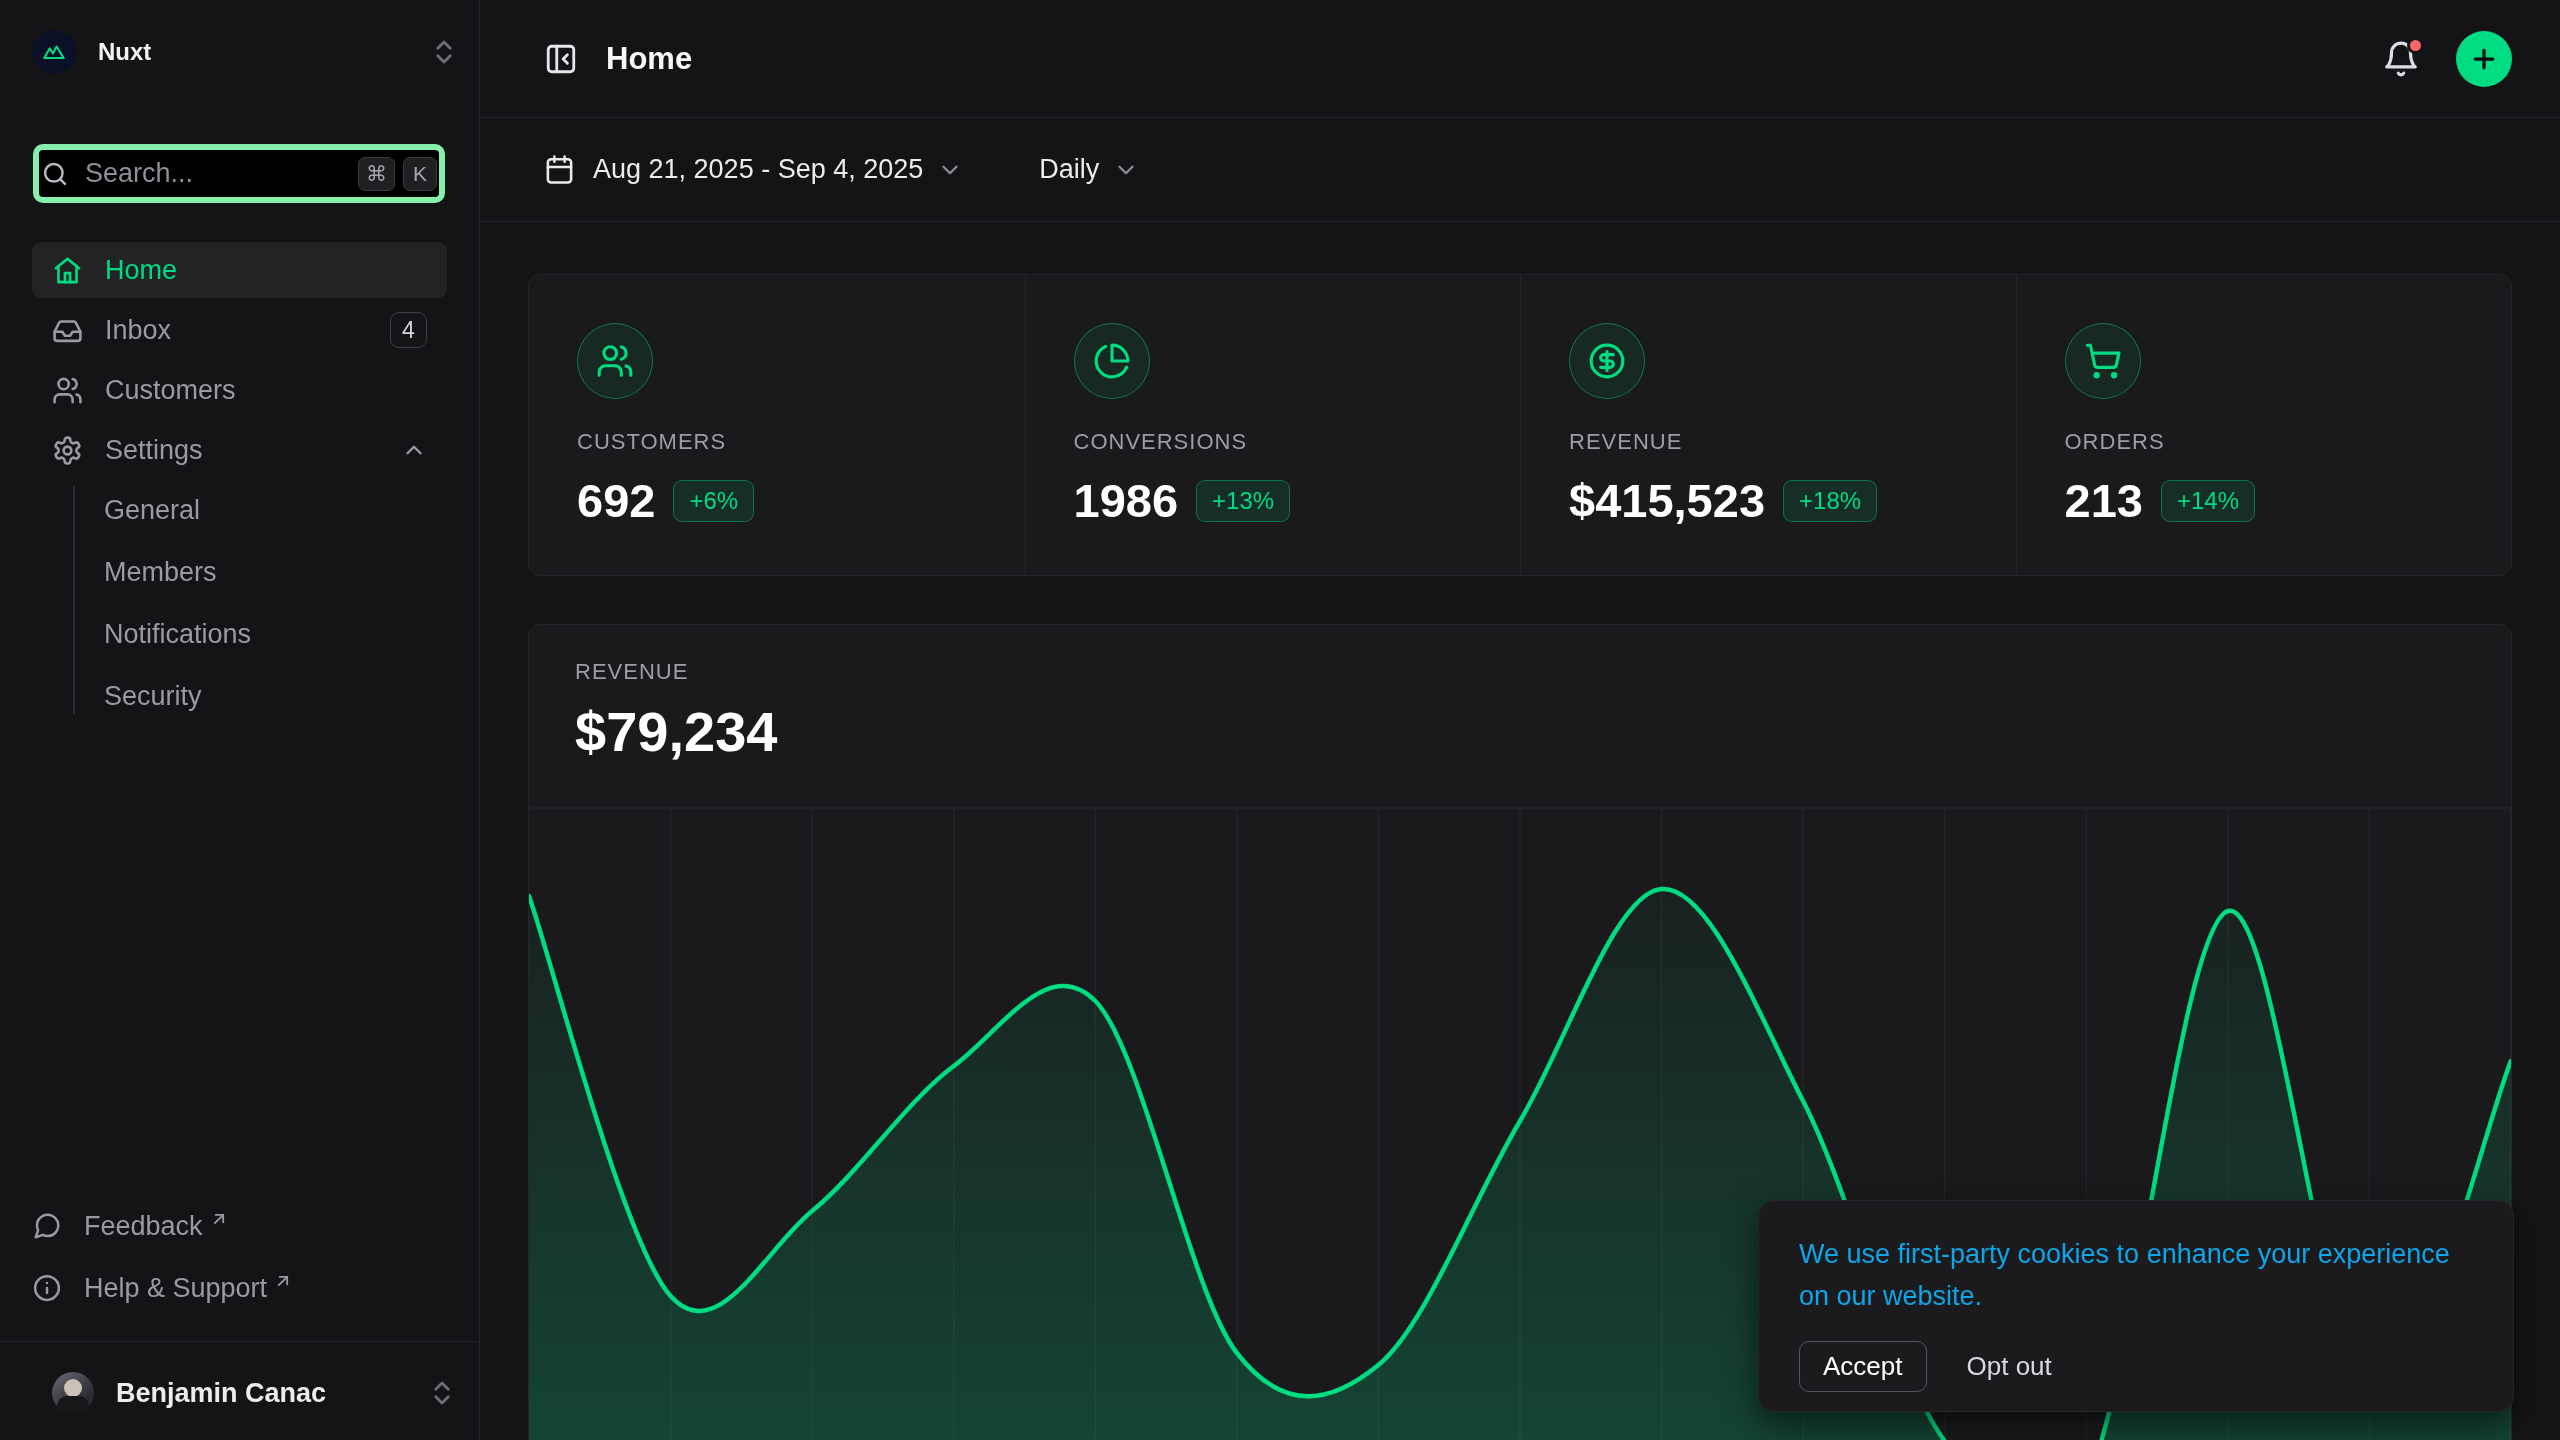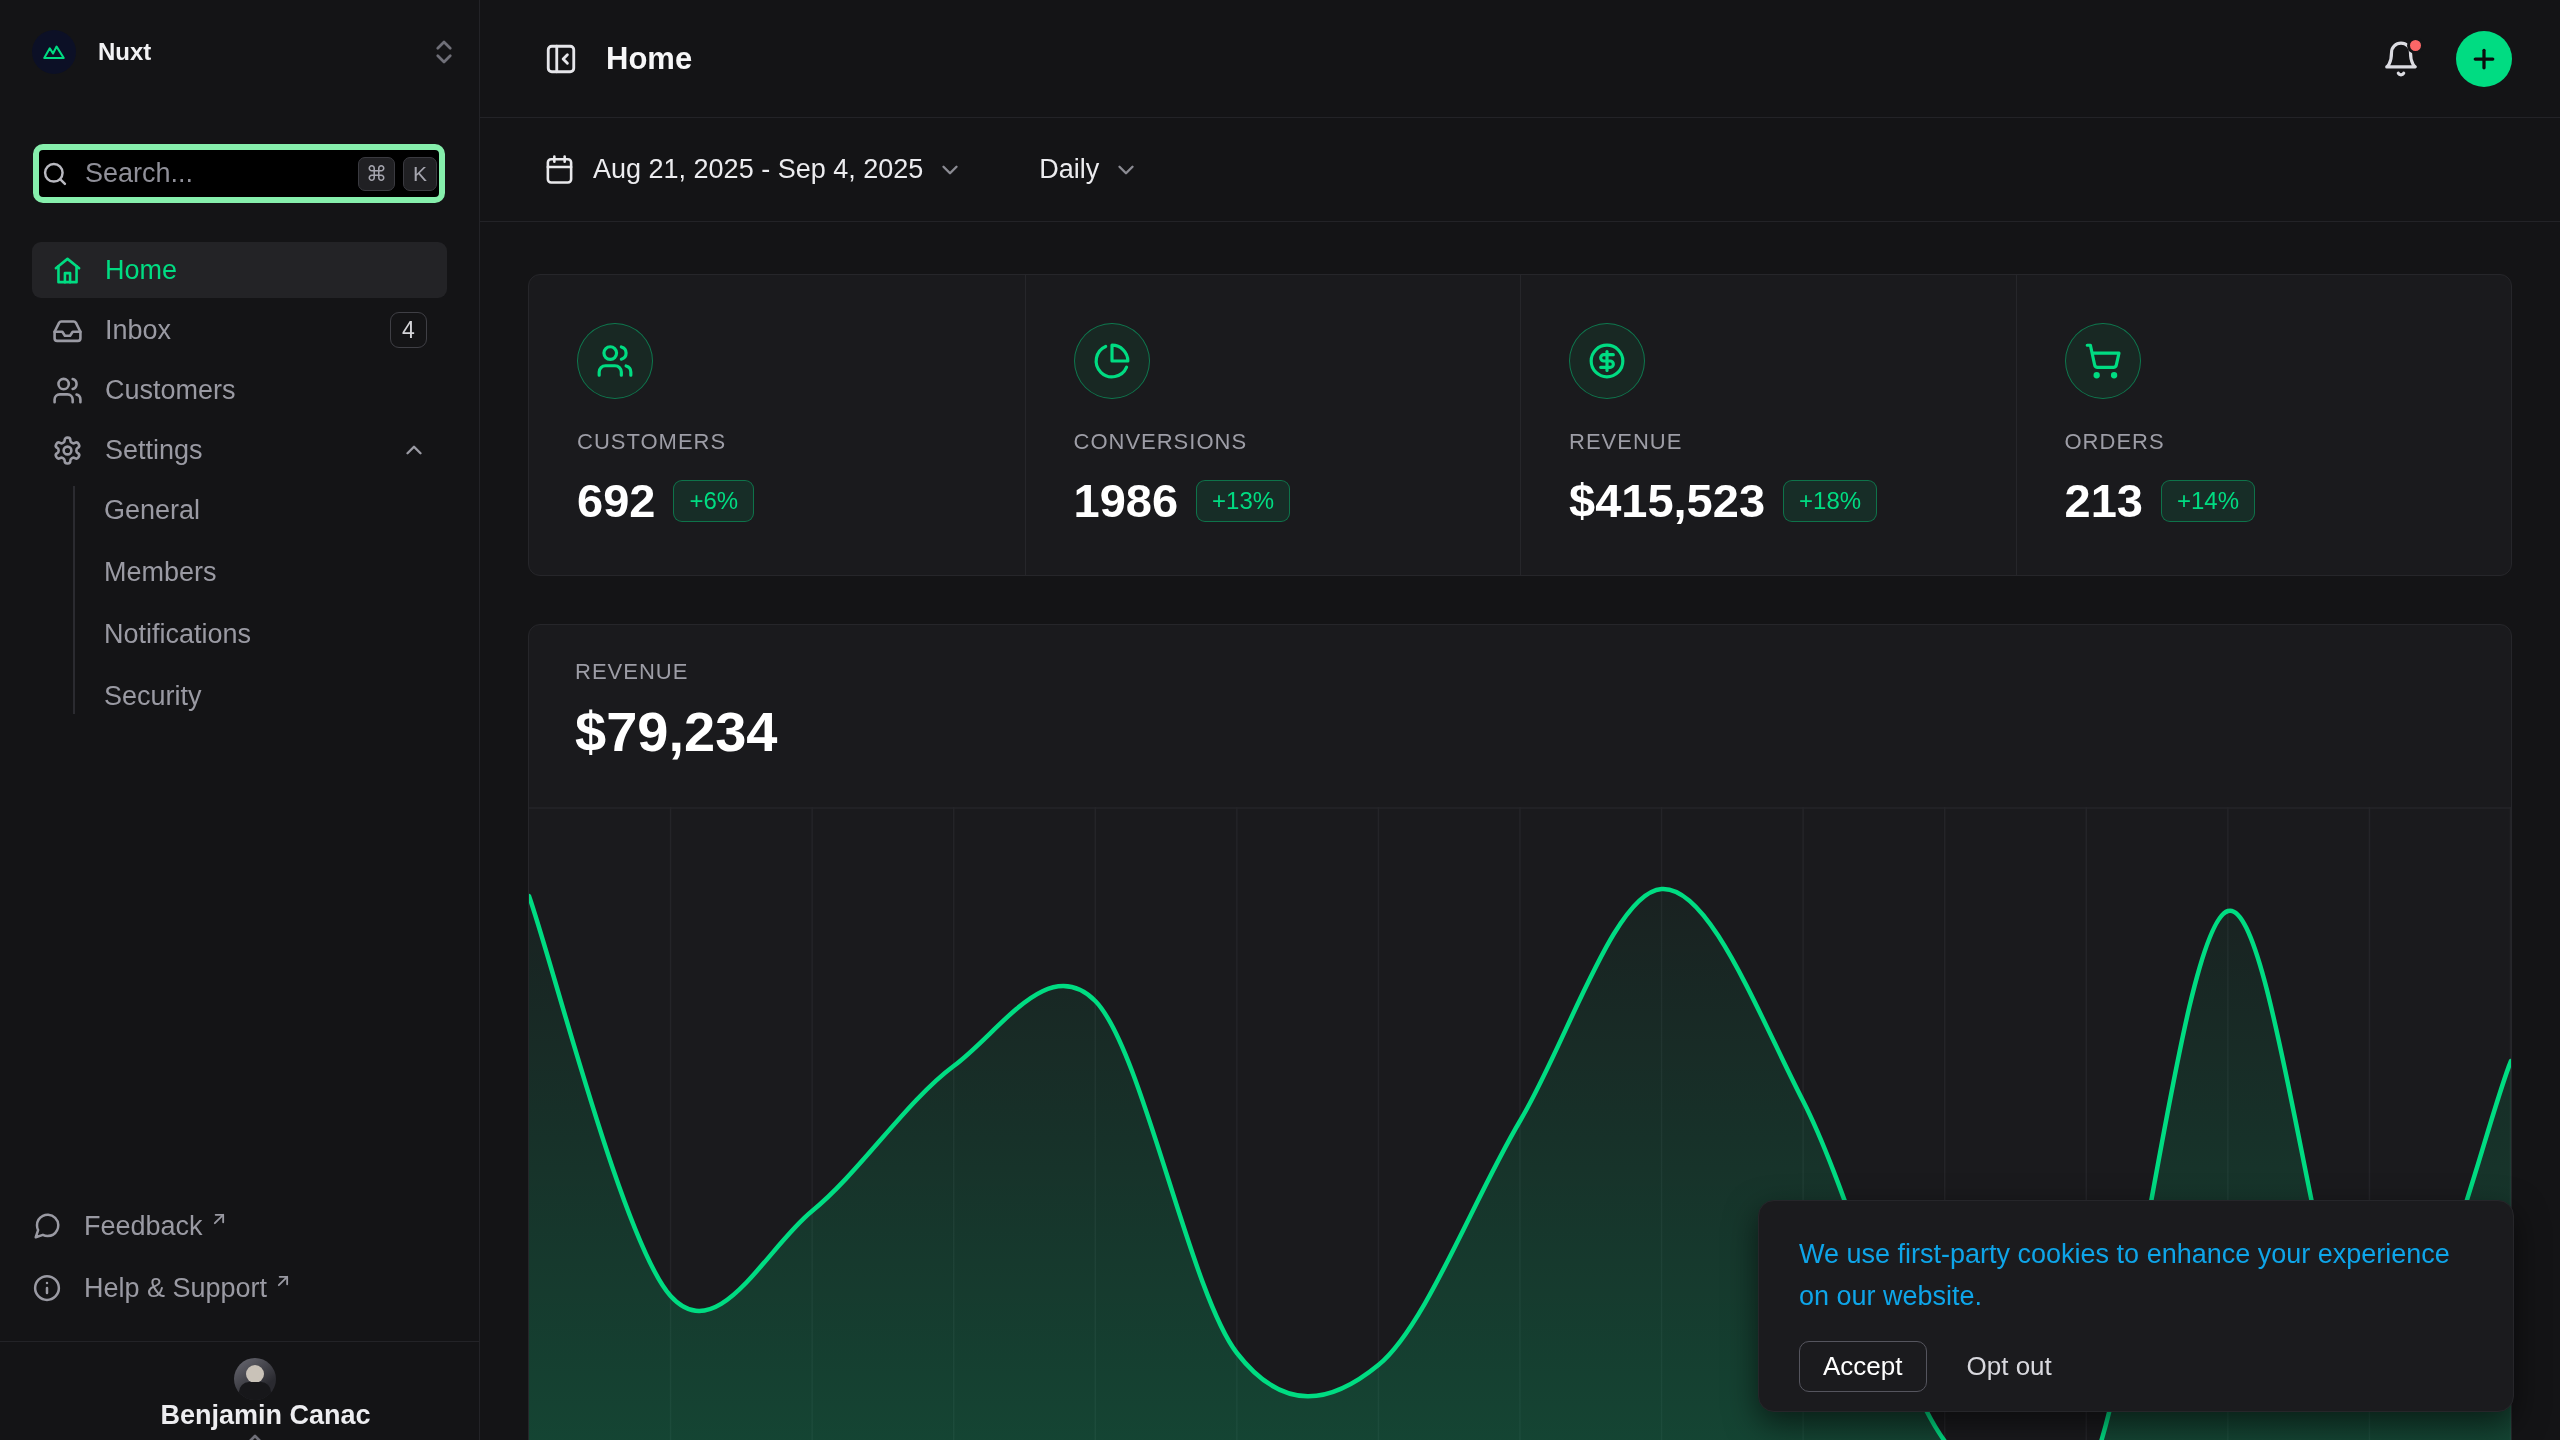--- a/index.html
+++ b/index.html
@@ -36,21 +36,21 @@
   .nav-children:before { content:""; position:absolute; left:41px; top:4px; bottom:10px; width:1.5px; background:#2b2b30; }
   .nav-child { display:flex; align-items:center; height:56px; margin-bottom:6px; color:#9a9aa3;
                font-size:27px; cursor:pointer; border-radius:9px; }
 
   .sidebar-footer { position:absolute; left:32px; right:32px; bottom:121px; }
   .foot-item { display:flex; align-items:center; height:62px; color:#9a9aa3; font-size:27px; cursor:pointer; }
   .foot-item .nav-icon { margin-right:22px; display:flex; }
   .ext-arrow { margin:-14px 0 0 6px; color:#9a9aa3; display:flex; }
   .sidebar-divider { position:absolute; left:0; right:0; bottom:98px; height:1px; background:#232327; }
   .user-row { position:absolute; left:32px; right:20px; bottom:12px; height:70px;
-              display:flex; align-items:center; cursor:pointer; border-radius:10px; padding:0 2px 0 20px;flex-direction:column; }
+              display:flex; align-items:center; cursor:pointer; border-radius:10px; padding:0 2px 0 20px; }
   .avatar { width:42px; height:42px; border-radius:50%; flex:0 0 42px; overflow:hidden; position:relative;
             background:linear-gradient(145deg,#6b6b74 0%,#2a2a30 70%); }
   .avatar:before { content:""; position:absolute; left:12px; top:7px; width:18px; height:18px; border-radius:50%; background:#c9c2b8; }
   .avatar:after { content:""; position:absolute; left:5px; top:24px; width:32px; height:20px; border-radius:10px 10px 0 0; background:#17171a; }
   .user-name { font-size:27px; font-weight:700; color:#ededf0; margin-left:22px; flex:1; }
 
   
   .main { position:relative; flex:1; height:1440px; background:#141416; }
   .topbar { height:118px; border-bottom:1px solid #232327; display:flex; align-items:center; padding:0 48px 0 64px; }
   .page-title { font-size:31px; font-weight:700; color:#f7f7f8; margin-left:28px; flex:1; }

